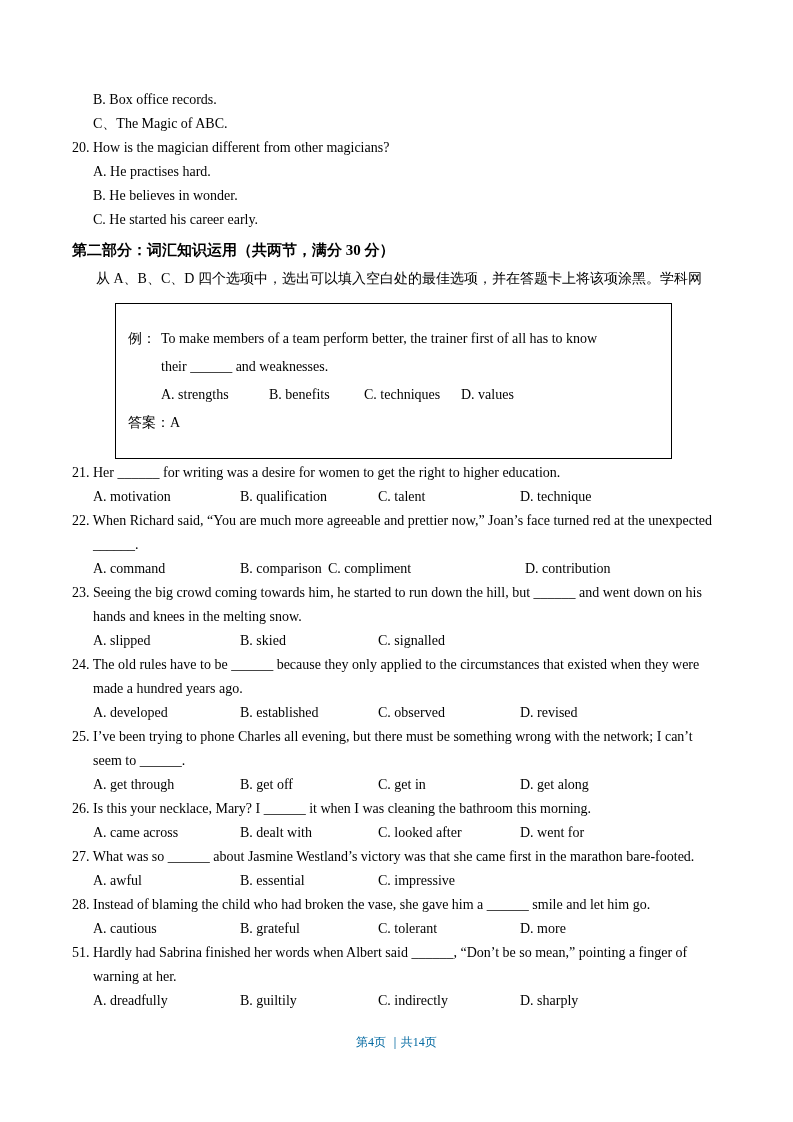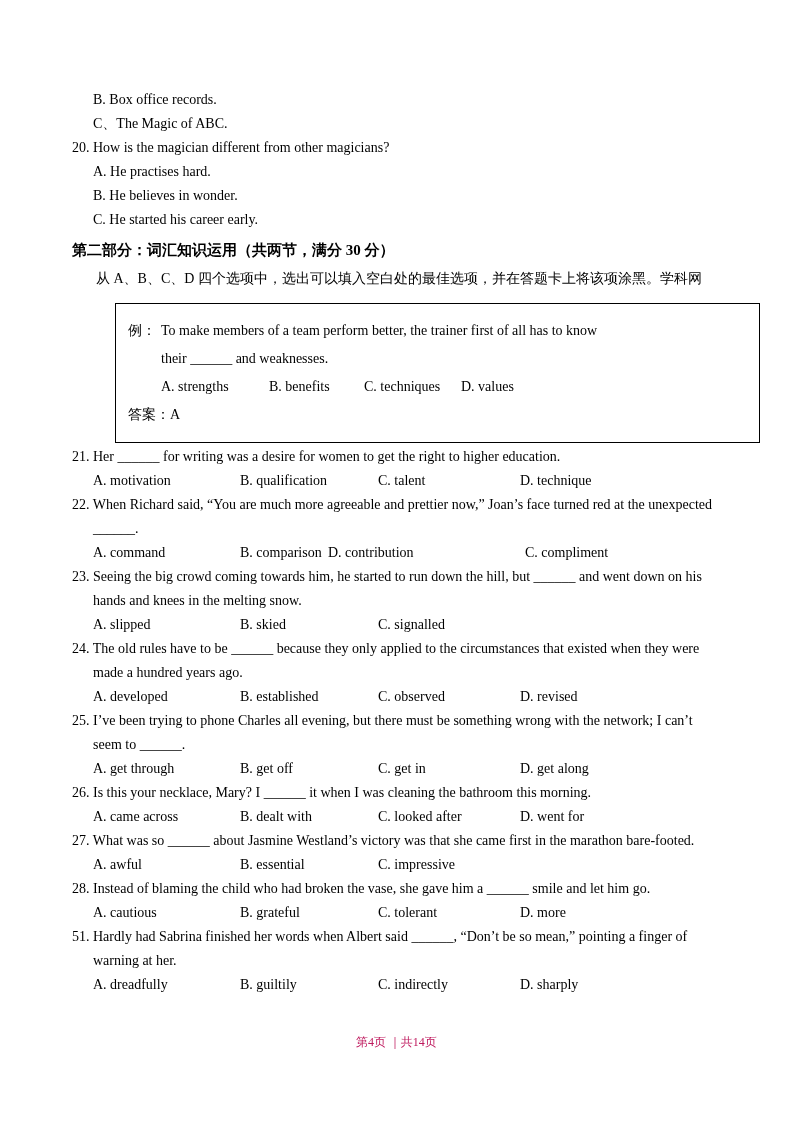--- a/index.html
+++ b/index.html
@@ -27,22 +27,22 @@
     font-weight: bold;
     font-size: 15px;
     margin-top: 6px;
     font-family: Liberation Serif, serif;
   }
   .node-title { font-size: 15px; margin-top: 10px; }
   .instructions { margin-top: 5px; padding-left: 24px; }
   .example-box {
     border: 1px solid #000;
     margin: 12px 0 0 43px;
-    width: 645px;
-    padding: 13px 12px;
+    width: 557px;
+    padding: 21px 12px;
     line-height: 28px;
   }
   .ex-label { display: inline-block; margin-right: 5px; }
   .ex-cont { padding-left: 33px; }
   .ex-opts {
     display: grid;
     grid-template-columns: 108px 95px 97px auto;
     margin-left: 33px;
     line-height: 28px;
   }
@@ -57,21 +57,21 @@
   }
   .opts span { white-space: nowrap; }
   .opts-tight { grid-template-columns: 147px 88px 197px auto; }
   .footer {
     position: absolute;
     top: 1030px;
     left: 0;
     width: 100%;
     text-align: center;
     font-size: 12px;
-    color: #be185d;
+    color: #0369a1;
   }
 </style>
 </head>
 <body>
 
 <div class="page">
   <div class="content">
 
     <p class="indent1">B. Box office records.</p>
     <p class="indent1">C、The Magic of ABC.</p>
@@ -104,22 +104,22 @@
         <span>D. technique</span>
       </div>
     </div>
 
     <div class="question">
       <p>22. When Richard said, “You are much more agreeable and prettier now,” Joan’s face turned red at the unexpected</p>
       <p class="qcont">______.</p>
       <div class="opts opts-tight">
         <span>A. command</span>
         <span>B. comparison</span>
+        <span>C. compliment</span>
         <span>D. contribution</span>
-        <span>C. compliment</span>
       </div>
     </div>
 
     <div class="question">
       <p>23. Seeing the big crowd coming towards him, he started to run down the hill, but ______ and went down on his</p>
       <p class="qcont">hands and knees in the melting snow.</p>
       <div class="opts">
         <span>A. slipped</span>
         <span>B. skied</span>
         <span>C. signalled</span>

